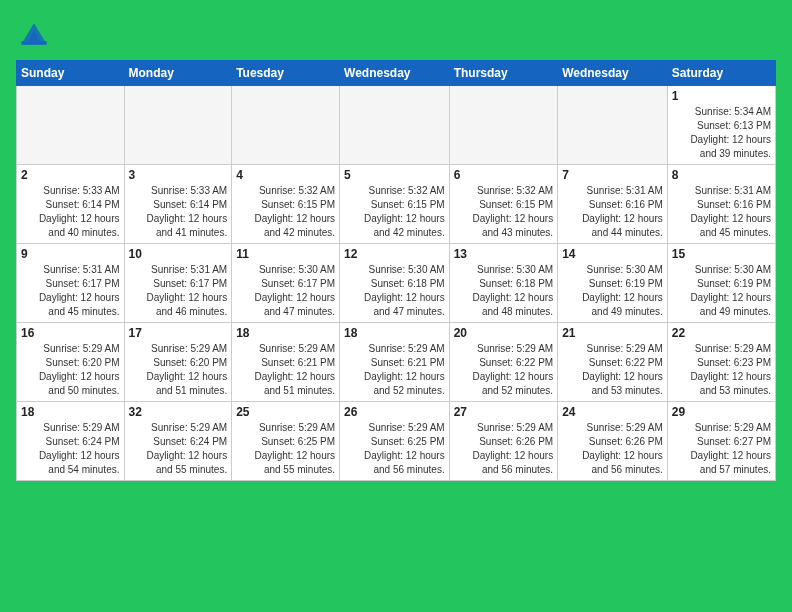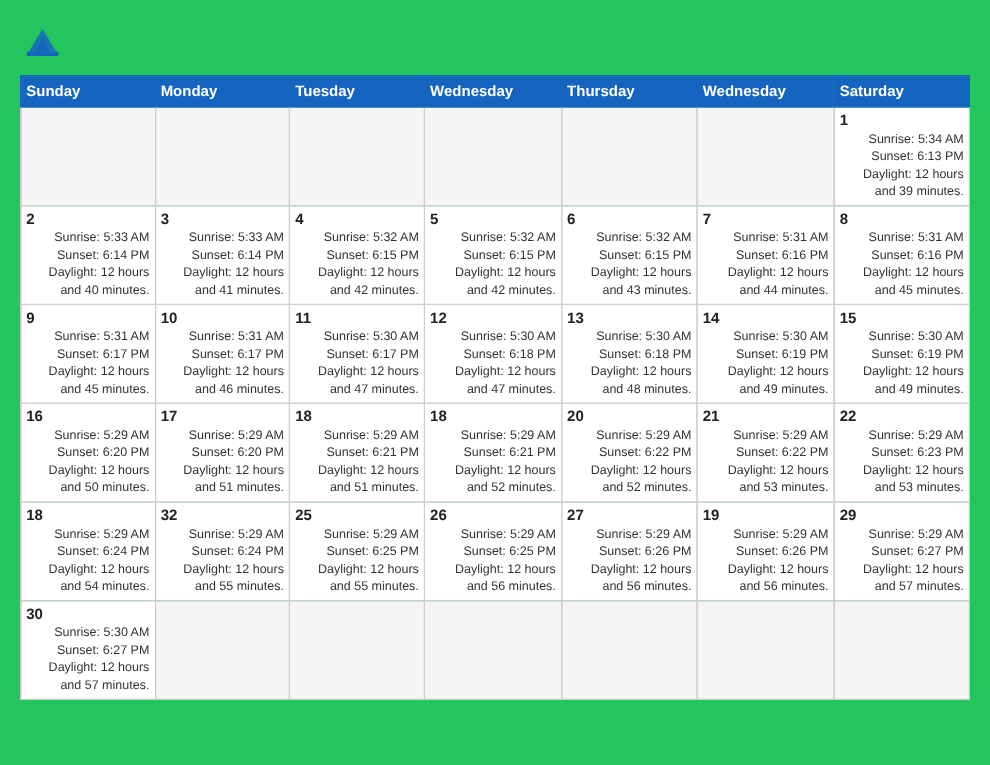--- a/index.html
+++ b/index.html
@@ -246,35 +246,23 @@
           </td>
           <td>
             <span class="day-number">26</span>
             <div class="day-info">Sunrise: 5:29 AM<br>Sunset: 6:25 PM<br>Daylight: 12 hours<br>and 56 minutes.</div>
           </td>
           <td>
             <span class="day-number">27</span>
             <div class="day-info">Sunrise: 5:29 AM<br>Sunset: 6:26 PM<br>Daylight: 12 hours<br>and 56 minutes.</div>
           </td>
           <td>
-            <span class="day-number">19</span>
+            <span class="day-number">24</span>
             <div class="day-info">Sunrise: 5:29 AM<br>Sunset: 6:26 PM<br>Daylight: 12 hours<br>and 56 minutes.</div>
           </td>
           <td>
             <span class="day-number">29</span>
             <div class="day-info">Sunrise: 5:29 AM<br>Sunset: 6:27 PM<br>Daylight: 12 hours<br>and 57 minutes.</div>
           </td>
-        </tr>
-        <tr>
-          <td>
-            <span class="day-number">30</span>
-            <div class="day-info">Sunrise: 5:30 AM<br>Sunset: 6:27 PM<br>Daylight: 12 hours<br>and 57 minutes.</div>
-          </td>
-          <td class="empty"></td>
-          <td class="empty"></td>
-          <td class="empty"></td>
-          <td class="empty"></td>
-          <td class="empty"></td>
-          <td class="empty"></td>
         </tr>
       </tbody>
   </table>
 </div>
 
 </body></html>

